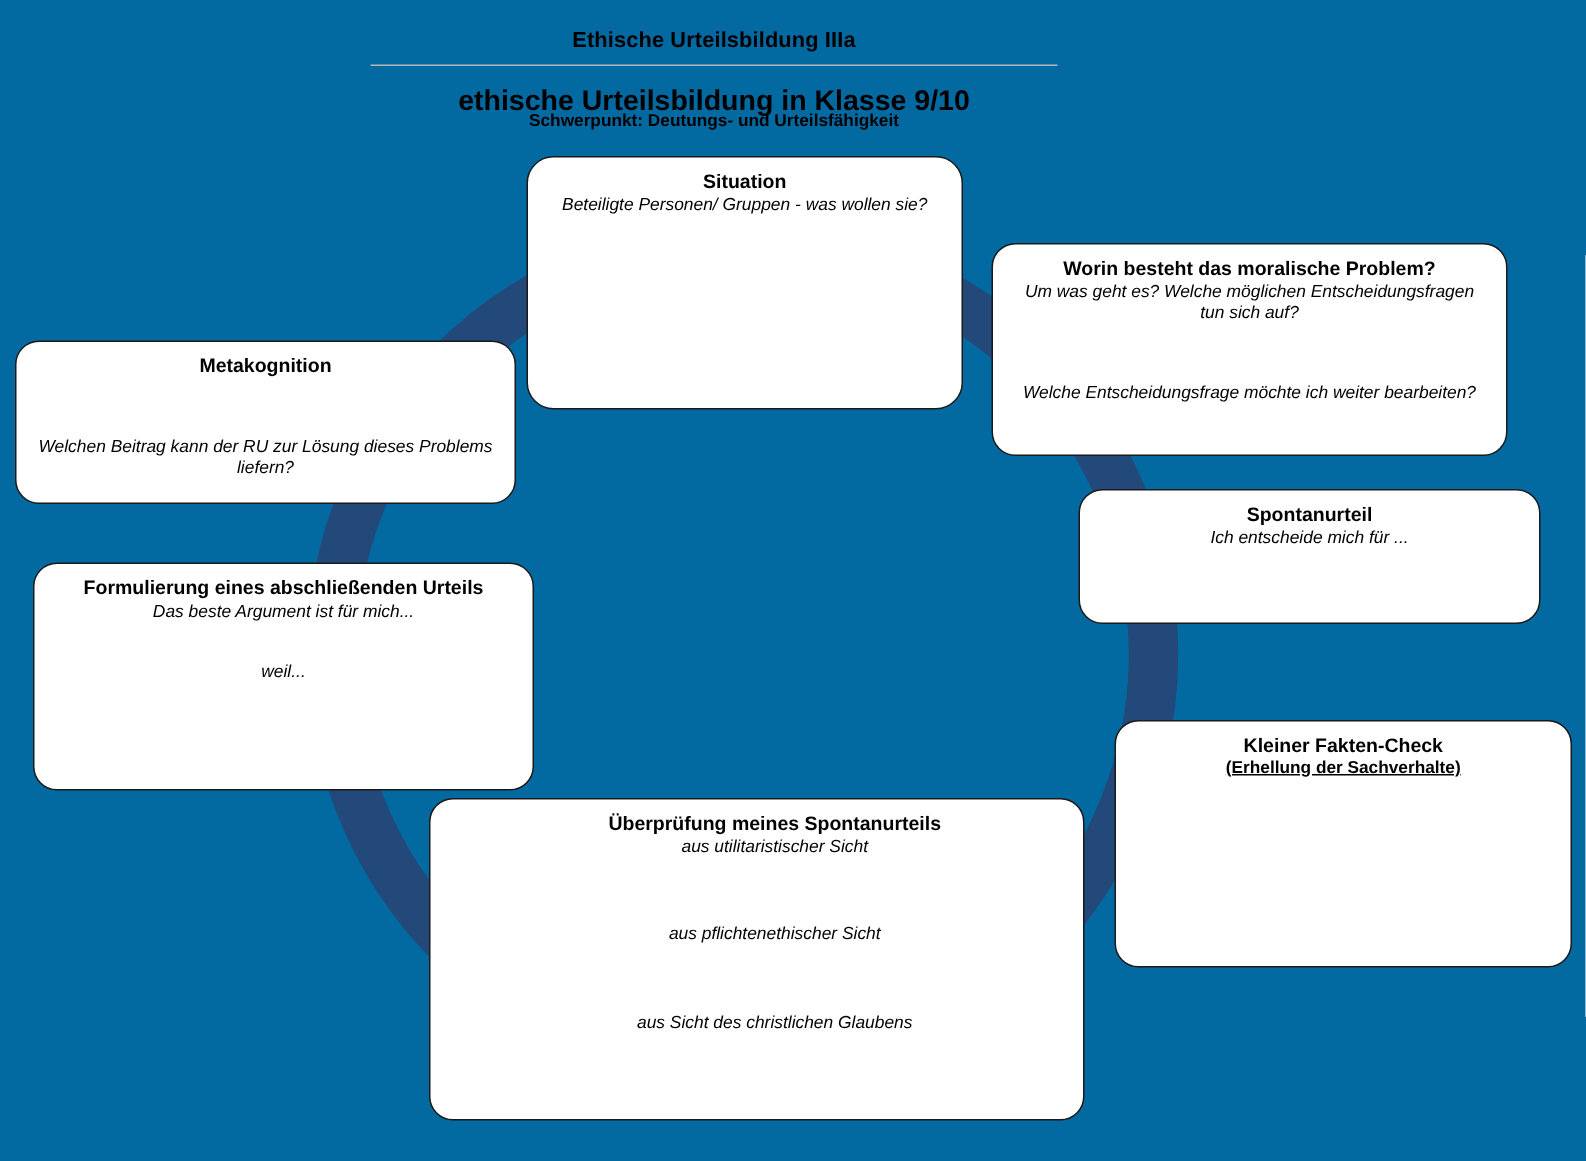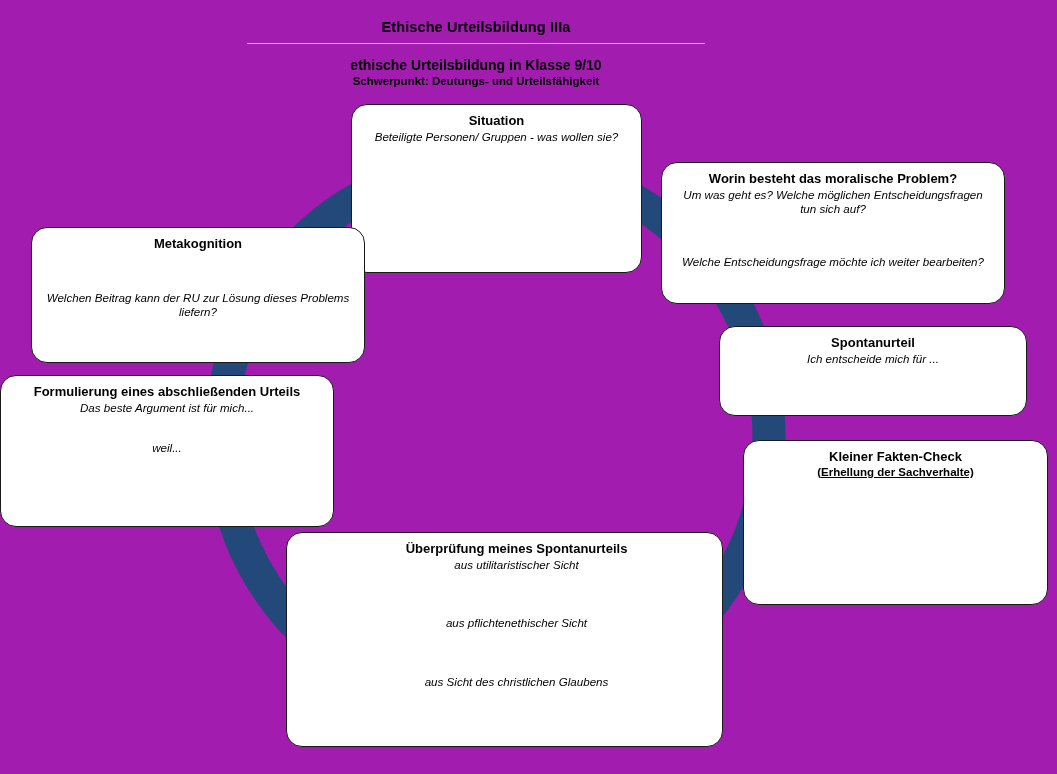--- a/index.html
+++ b/index.html
@@ -9,21 +9,21 @@
   }
   body {
     font-family: "Liberation Sans", sans-serif;
     color: #000000;
   }
   #canvas {
     position: relative;
     width: 1057px;
     height: 774px;
     overflow: hidden;
-    background: #a21caf;
+    background: #0369a1;
   }
 
   
   .doc-title {
     position: absolute;
     left: 247px;
     top: 19px;
     width: 458px;
     text-align: center;
     font-size: 14.5px;
@@ -37,21 +37,21 @@
     width: 458px;
     height: 1px;
     background: #b6b6b6;
   }
   .subtitle-main {
     position: absolute;
     left: 247px;
     top: 57px;
     width: 458px;
     text-align: center;
-    font-size: 14px;
+    font-size: 19px;
     font-weight: bold;
   }
   .subtitle-sub {
     position: absolute;
     left: 247px;
     top: 75px;
     width: 458px;
     text-align: center;
     font-size: 11.5px;
     font-weight: bold;
@@ -97,27 +97,27 @@
     font-style: italic;
   }
   .node .n-line.ital {
     font-style: italic;
   }
   .gap-sm { height: 26px; }
   .gap-md { height: 38px; }
   .gap-lg { height: 44px; }
 
   
-  #node-situation      { left: 351px; top: 104px;  width: 291px; height: 169px; }
+  #node-situation      { left: 351px; top: 104px;  width: 291px; height: 169px; border-radius: 18px; }
   #node-problem        { left: 661px; top: 162px;  width: 344px; height: 142px; }
   #node-spontanurteil  { left: 719px; top: 326px;  width: 308px; height: 90px;  }
-  #node-faktencheck    { left: 743px; top: 440px;  width: 305px; height: 165px; }
+  #node-faktencheck    { left: 743px; top: 480px;  width: 305px; height: 165px; }
   #node-ueberpruefung  { left: 286px; top: 532px;  width: 437px; height: 215px; padding-left: 36px; }
-  #node-formulierung   { left: 0;  top: 375px;  width: 334px; height: 152px; }
-  #node-metakognition  { left: 10px;  top: 227px;  width: 334px; height: 136px; margin-left: 21px; }
+  #node-formulierung   { left: 22px;  top: 375px;  width: 334px; height: 152px; }
+  #node-metakognition  { left: 10px;  top: 227px;  width: 334px; height: 109px; }
 </style>
 </head>
 <body>
 
 <div id="canvas">
 
   <div class="doc-title">Ethische Urteilsbildung IIIa</div>
   <div class="header-rule"></div>
   <div class="subtitle-main">ethische Urteilsbildung in Klasse 9/10</div>
   <div class="subtitle-sub">Schwerpunkt: Deutungs- und Urteilsfähigkeit</div>

